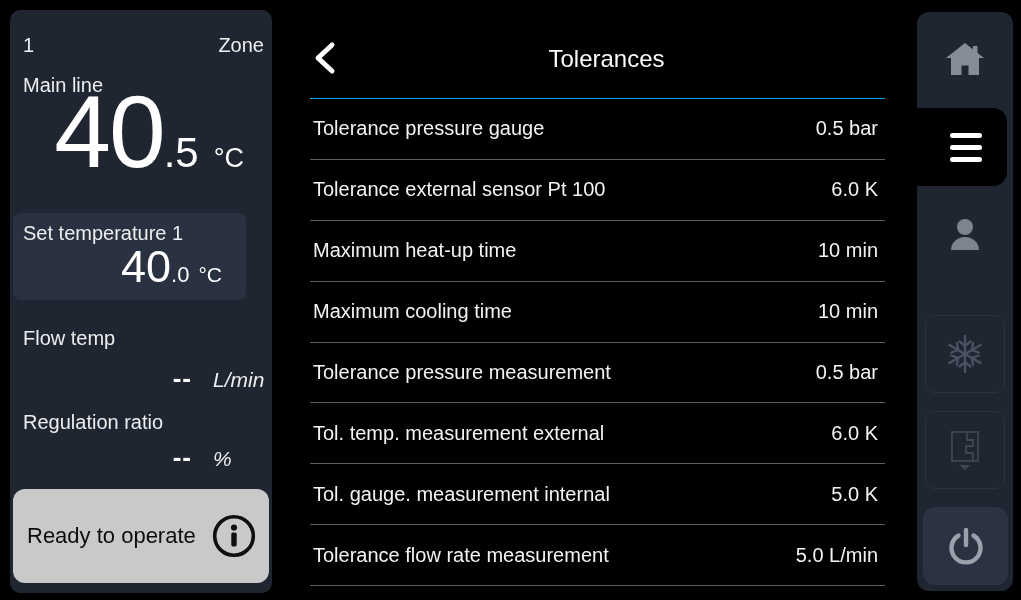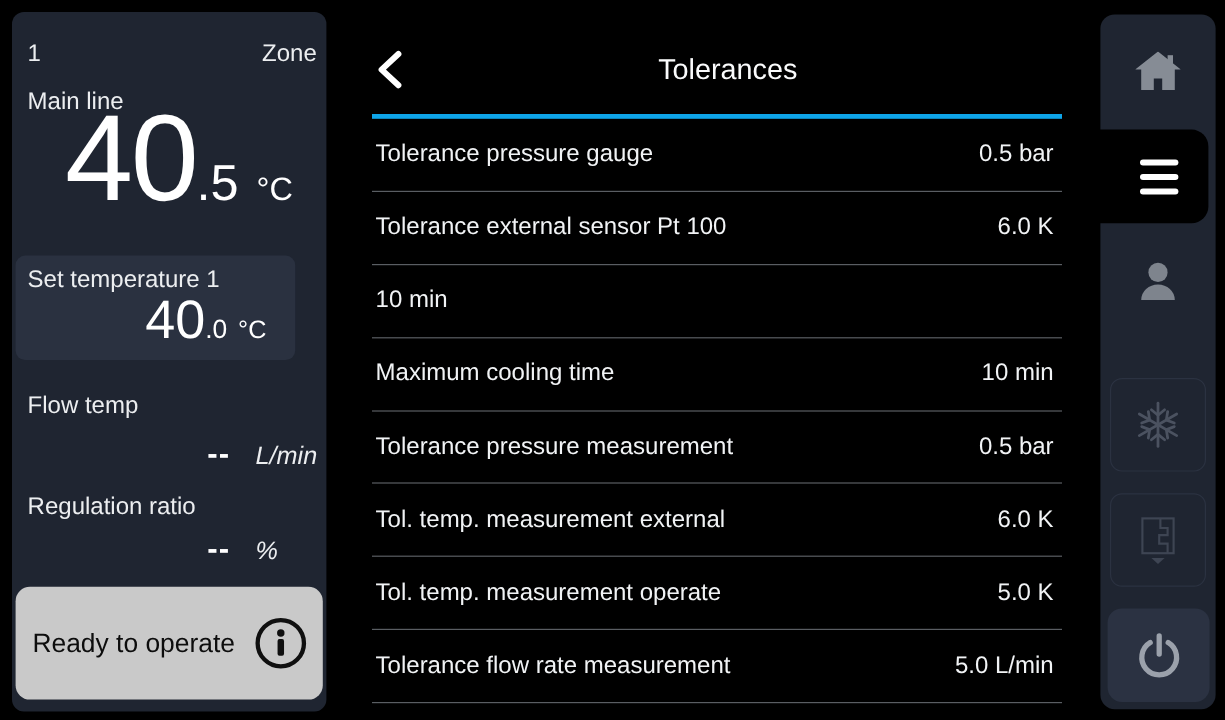--- a/index.html
+++ b/index.html
@@ -26,21 +26,21 @@
   .value-row { position:absolute; left:10px; right:0; display:flex; align-items:baseline; }
   .value-row .dash { display:inline-block; width:172px; text-align:right; font-size:26px; font-weight:bold; letter-spacing:1px; color:#fff; }
   .value-row .unit { font-size:21px; margin-left:21px; color:#eceef0;font-style:italic; }
   .status-btn { position:absolute; left:3px; top:479px; width:256px; height:94px;
                 background:#c9c9c9; border-radius:12px; display:flex; align-items:center;
                 justify-content:space-between; padding:0 12px 0 14px; }
   .status-btn .st-label { font-size:22px; color:#0d0d0d; }
 
   
   .content { position:absolute; left:310px; top:0; width:575px; height:600px; }
-  .header { position:relative; height:99px; border-bottom:4px solid #0ea5e9; }
+  .header { position:relative; height:99px; border-bottom:1px solid #0ea5e9; }
   .back-btn { position:absolute; left:0; top:40px; width:30px; height:36px; cursor:pointer; background:none; border:none; }
   .page-title { position:absolute; left:0; right:0; top:45px; text-align:center; transform:translateX(9px);
                 font-size:24px; color:#fafbfc; }
   .row { height:60.9px; display:flex; align-items:center; justify-content:space-between;
          border-bottom:1px solid #5a5e63; padding:0 7px 0 3px; }
   .row-label { font-size:20px; color:#f1f3f5; }
   .row-value { font-size:20px; color:#f1f3f5; white-space:nowrap; }
 
   
   .sidebar-col { position:absolute; left:917px; top:12px; width:96px; height:579px;
@@ -122,36 +122,37 @@
     <div>
       <div class="row">
         <span class="row-label">Tolerance pressure gauge</span>
         <span class="row-value">0.5 bar</span>
       </div>
       <div class="row">
         <span class="row-label">Tolerance external sensor Pt 100</span>
         <span class="row-value">6.0 K</span>
       </div>
       <div class="row">
+        <span class="row-label">Maximum heat-up time</span>
         <span class="row-value">10 min</span>
       </div>
       <div class="row">
         <span class="row-label">Maximum cooling time</span>
         <span class="row-value">10 min</span>
       </div>
       <div class="row">
         <span class="row-label">Tolerance pressure measurement</span>
         <span class="row-value">0.5 bar</span>
       </div>
       <div class="row">
         <span class="row-label">Tol. temp. measurement external</span>
         <span class="row-value">6.0 K</span>
       </div>
       <div class="row">
-        <span class="row-label">Tol. temp. measurement operate</span>
+        <span class="row-label">Tol. gauge. measurement internal</span>
         <span class="row-value">5.0 K</span>
       </div>
       <div class="row">
         <span class="row-label">Tolerance flow rate measurement</span>
         <span class="row-value">5.0 L/min</span>
       </div>
     </div>
   </section>
 
   <div class="sidebar-col"></div>

